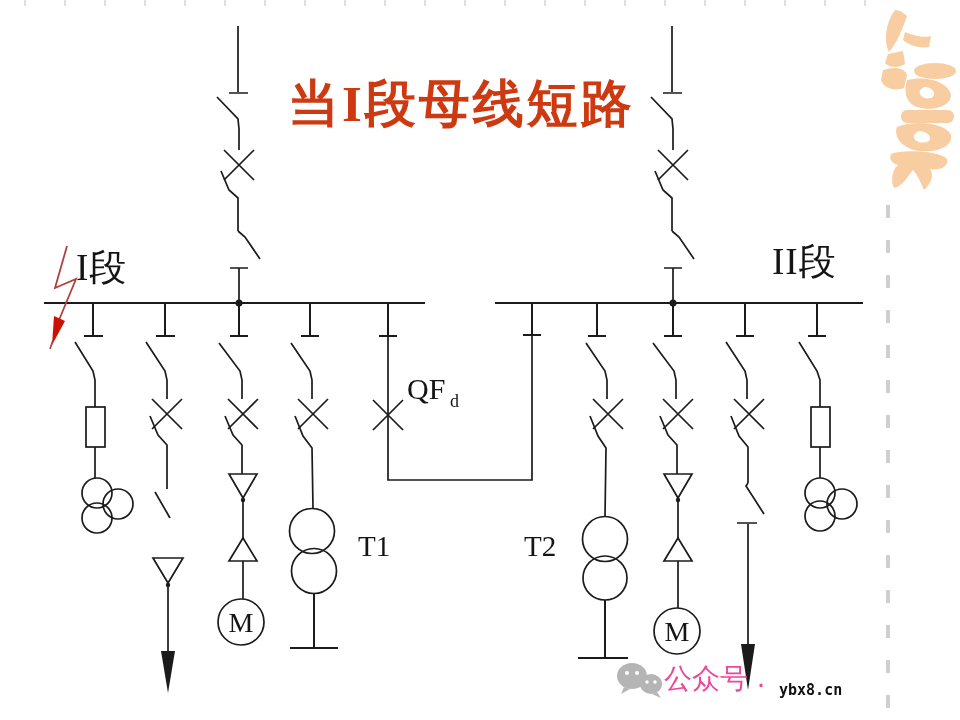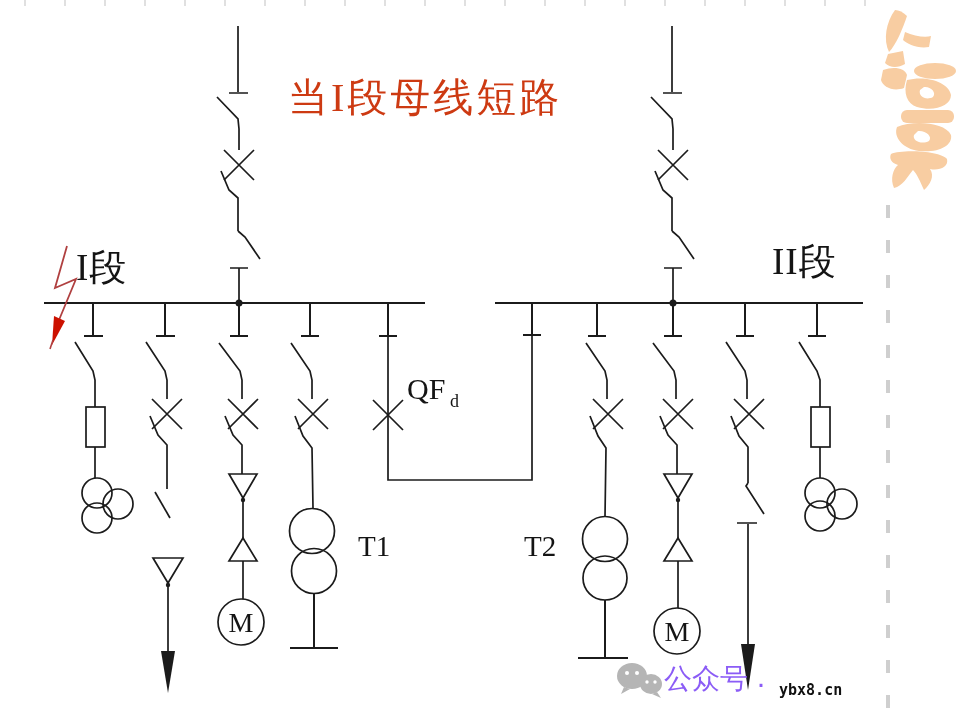--- a/index.html
+++ b/index.html
@@ -3,28 +3,28 @@
 <meta charset="utf-8">
 <style>
   html,body{margin:0;padding:0;background:#888;}
   .slide{
     position:relative;width:960px;height:720px;background:#ffffff;overflow:hidden;
     font-family:"Liberation Serif","DejaVu Serif",serif;
   }
   .slide svg{position:absolute;left:0;top:0;}
   .title{
     position:absolute;left:288px;top:70px;
-    font-size:40px;font-weight:normal;color:#cd3a12;letter-spacing:3px;white-space:nowrap;
+    font-size:51px;font-weight:bold;color:#cd3a12;letter-spacing:3px;white-space:nowrap;
   }
   .bus-label{position:absolute;font-size:37px;color:#141414;letter-spacing:1px;white-space:nowrap;}
   .bus-label.left{left:76px;top:243px;}
   .bus-label.right{left:772px;top:237px;}
   .watermark{
     position:absolute;left:612px;top:660px;display:flex;align-items:flex-end;gap:8px;
-    color:#8b5cf6;font-size:28px;font-family:"Liberation Sans","DejaVu Sans",sans-serif;
+    color:#ec4899;font-size:28px;font-family:"Liberation Sans","DejaVu Sans",sans-serif;
     white-space:nowrap;
   }
   .watermark .sep{font-size:30px;line-height:1;}
   .site-tag{
     position:absolute;left:779px;top:681px;color:#111;
     font-family:"DejaVu Sans Mono","Liberation Mono",monospace;
     font-size:15px;font-weight:bold;letter-spacing:0px;text-align:right;
   }
 </style>
 </head>

